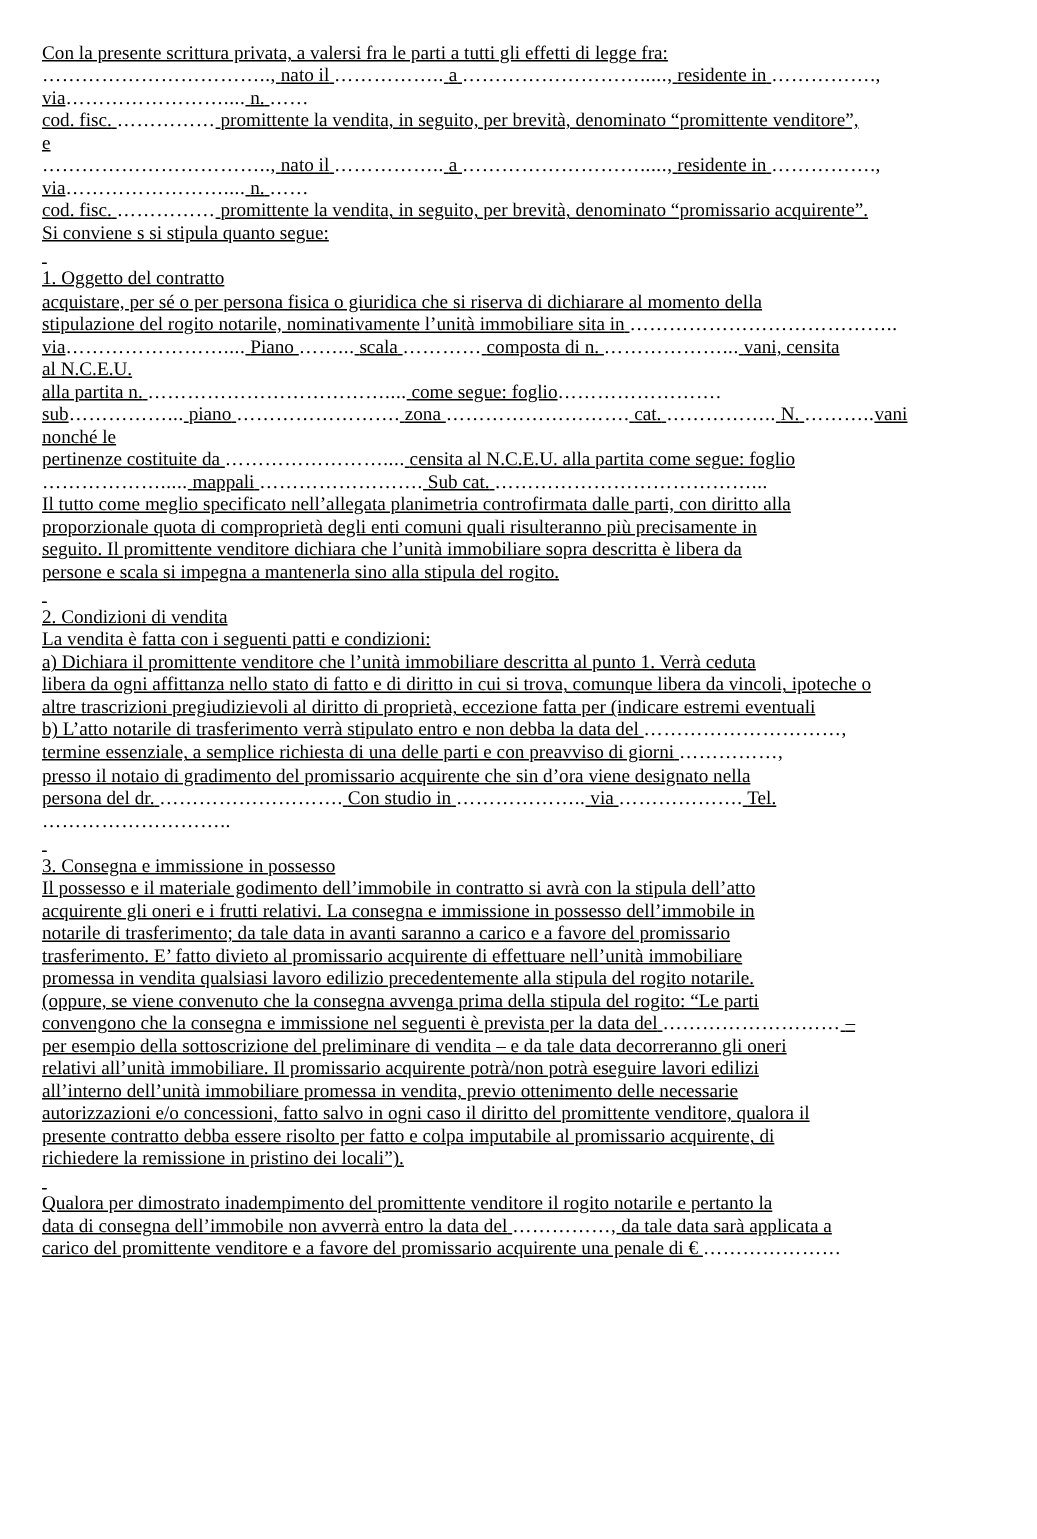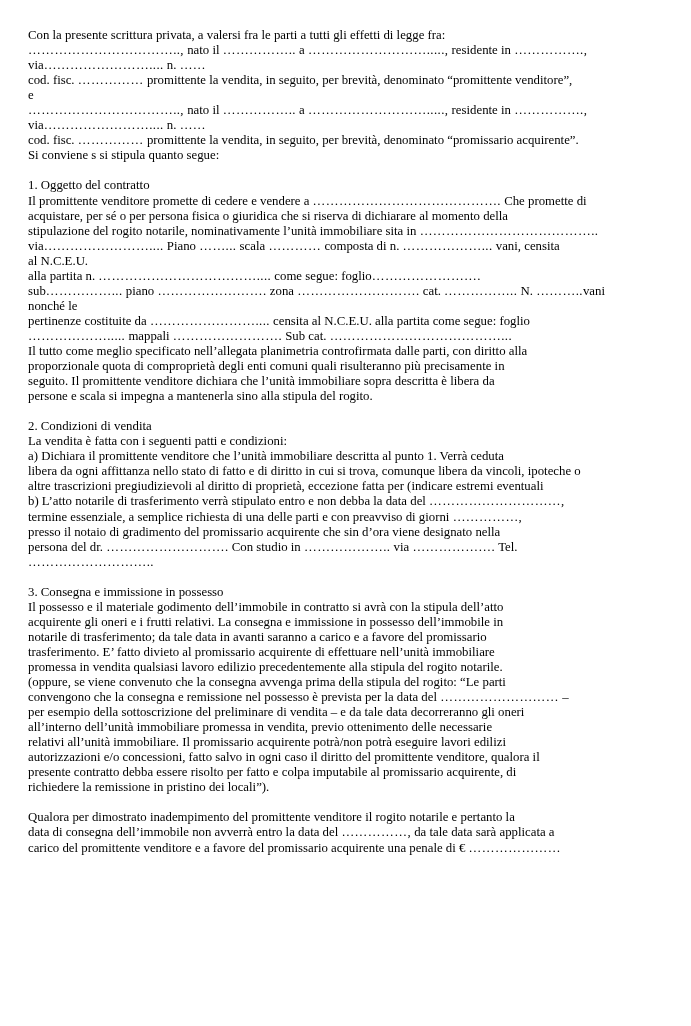--- a/index.html
+++ b/index.html
@@ -27,20 +27,21 @@
   }
 
   .doc-body {
     position: absolute;
     left: 28px;
     top: 28px;
     width: 628px;
     font-size: 12.8px;
     line-height: 15.05px;
     text-align: left;
+    text-decoration: underline;
   }
 
   .para {
     margin: 0;
     padding: 0;
   }
 
   .spacer {
     height: 15.05px;
     line-height: 15.05px;
@@ -105,21 +106,20 @@
       <span class="line"><span>cod. fisc.</span> <span class="blank"><span class="dots">……………</span></span> <span>promittente la vendita, in seguito, per brevità, denominato “promissario acquirente”.</span></span>
 
       <span class="line"><span>Si conviene s si stipula quanto segue:</span></span>
     </div>
 
     <div class="spacer">&nbsp;</div>
 
     <div class="para">
       <span class="line section-title">1. Oggetto del contratto</span>
 
-      <span class="line"><span>Il promittente venditore promette di cedere e vendere a</span> <span class="blank"><span class="dots">…………………………………….</span></span> <span>Che promette di</span></span>
 
       <span class="line">acquistare, per sé o per persona fisica o giuridica che si riserva di dichiarare al momento della</span>
 
       <span class="line"><span>stipulazione del rogito notarile, nominativamente l’unità immobiliare sita in</span> <span class="blank"><span class="dots">…………………………………..</span></span></span>
 
       <span class="line"><span>via</span><span class="blank"><span class="dots">……………………....</span></span> <span>Piano</span> <span class="blank"><span class="dots">……...</span></span> <span>scala</span> <span class="blank"><span class="dots">…………</span></span> <span>composta di n.</span> <span class="blank"><span class="dots">………………...</span></span> <span>vani, censita</span></span>
 
       <span class="line">al N.C.E.U.</span>
 
       <span class="line"><span>alla partita n.</span> <span class="blank"><span class="dots">………………………………....</span></span> <span>come segue: foglio</span><span class="blank"><span class="dots">…………………….</span></span></span>
@@ -165,25 +165,25 @@
       <span class="line section-title">3. Consegna e immissione in possesso</span>
       <span class="line">Il possesso e il materiale godimento dell’immobile in contratto si avrà con la stipula dell’atto</span>
       <span class="line">acquirente gli oneri e i frutti relativi. La consegna e immissione in possesso dell’immobile in</span>
       <span class="line">notarile di trasferimento; da tale data in avanti saranno a carico e a favore del promissario</span>
 
 
       <span class="line">trasferimento. E’ fatto divieto al promissario acquirente di effettuare nell’unità immobiliare</span>
       <span class="line">promessa in vendita qualsiasi lavoro edilizio precedentemente alla stipula del rogito notarile.</span>
       <span class="line">(oppure, se viene convenuto che la consegna avvenga prima della stipula del rogito: “Le parti</span>
 
-      <span class="line"><span>convengono che la consegna e remissione nel possesso è prevista per la data del</span> <span class="blank"><span class="dots">………………………</span></span> <span>–</span></span>
+      <span class="line"><span>convengono che la consegna e immissione nel seguenti è prevista per la data del</span> <span class="blank"><span class="dots">………………………</span></span> <span>–</span></span>
 
       <span class="line">per esempio della sottoscrizione del preliminare di vendita – e da tale data decorreranno gli oneri</span>
+      <span class="line">relativi all’unità immobiliare. Il promissario acquirente potrà/non potrà eseguire lavori edilizi</span>
       <span class="line">all’interno dell’unità immobiliare promessa in vendita, previo ottenimento delle necessarie</span>
-      <span class="line">relativi all’unità immobiliare. Il promissario acquirente potrà/non potrà eseguire lavori edilizi</span>
       <span class="line">autorizzazioni e/o concessioni, fatto salvo in ogni caso il diritto del promittente venditore, qualora il</span>
       <span class="line">presente contratto debba essere risolto per fatto e colpa imputabile al promissario acquirente, di</span>
       <span class="line">richiedere la remissione in pristino dei locali”).</span>
     </div>
 
     <div class="spacer">&nbsp;</div>
 
     <div class="para">
       <span class="line">Qualora per dimostrato inadempimento del promittente venditore il rogito notarile e pertanto la</span>
 

